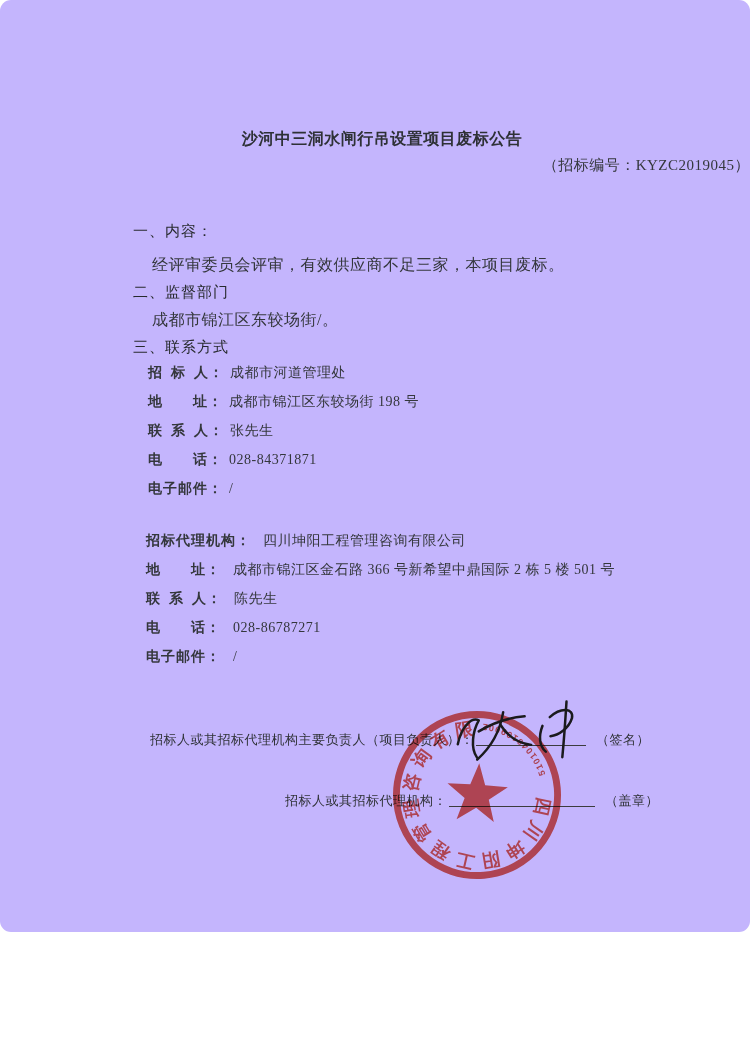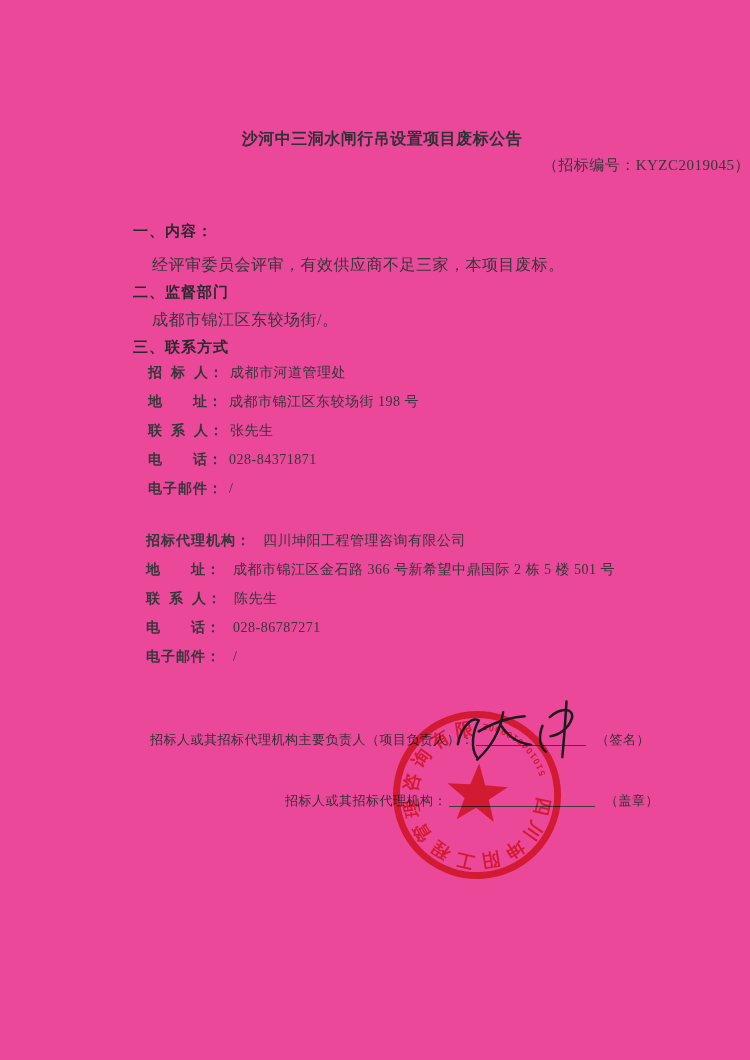--- a/index.html
+++ b/index.html
@@ -1,39 +1,40 @@
 <!DOCTYPE html>
 <html><head>
 <meta charset="utf-8">
 <style>
   html,body{margin:0;padding:0;background:#ffffff;}
   .page{
     position:relative;
-    width:750px;height:1060px;
-    background:#ec4899;
+    width:750px;height:932px;
+    background:#c4b5fd;
     overflow:hidden;
     font-family:"Liberation Serif", serif;
     color:#34373c;
+    border-radius:11px;
   }
   .abs{position:absolute;}
   .doc-title{
     top:129px;left:0;width:750px;
     text-align:center;text-indent:14px;
     font-size:16px;font-weight:bold;letter-spacing:0.5px;
     color:#2e3136;
   }
   .doc-subtitle{
     top:156px;left:0;width:750px;
     text-align:right;
     font-size:15px;letter-spacing:0.5px;
     color:#34373c;
   }
   .sec-heading{
     left:133px;
-    font-size:15px;font-weight:bold;letter-spacing:1px;
+    font-size:15px;font-weight:normal;letter-spacing:1px;
     color:#272a2e;
   }
   .sec-body{
     left:152px;
     font-size:16px;letter-spacing:0.5px;
   }
   .contact-block{line-height:15px;font-size:14px;}
   .contact-block .row{height:15px;margin-bottom:14px;white-space:nowrap;}
   .contact-block .lbl{letter-spacing:1px;font-weight:bold;}
   .contact-block .val{margin-left:6px;letter-spacing:0.5px;}

